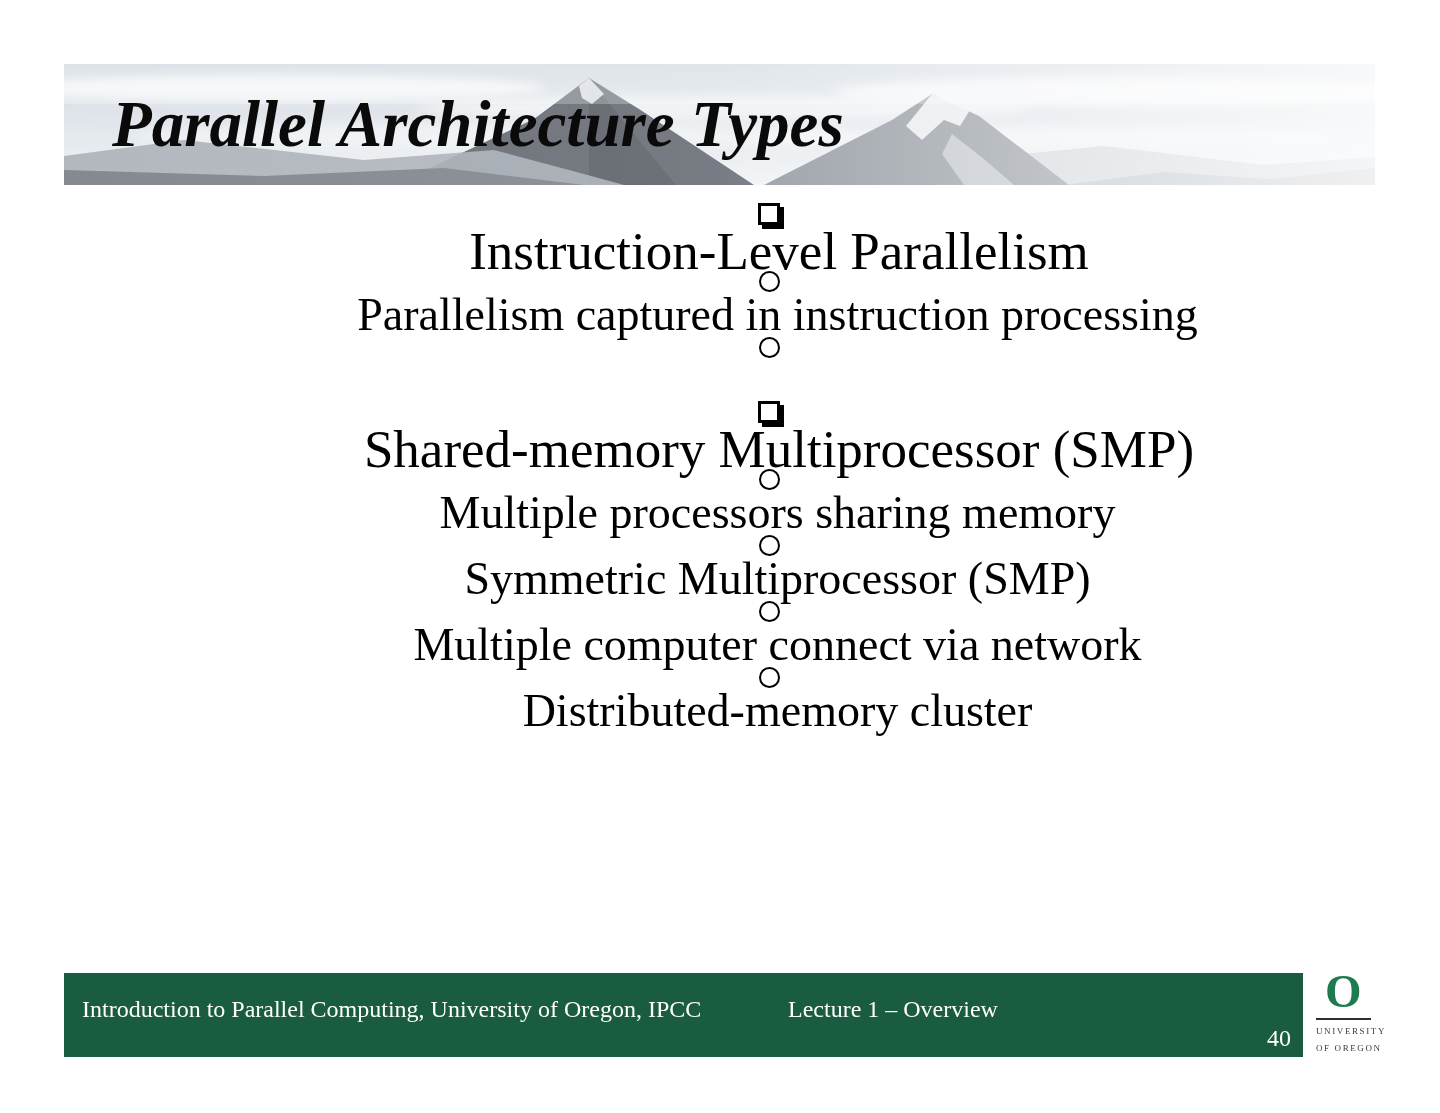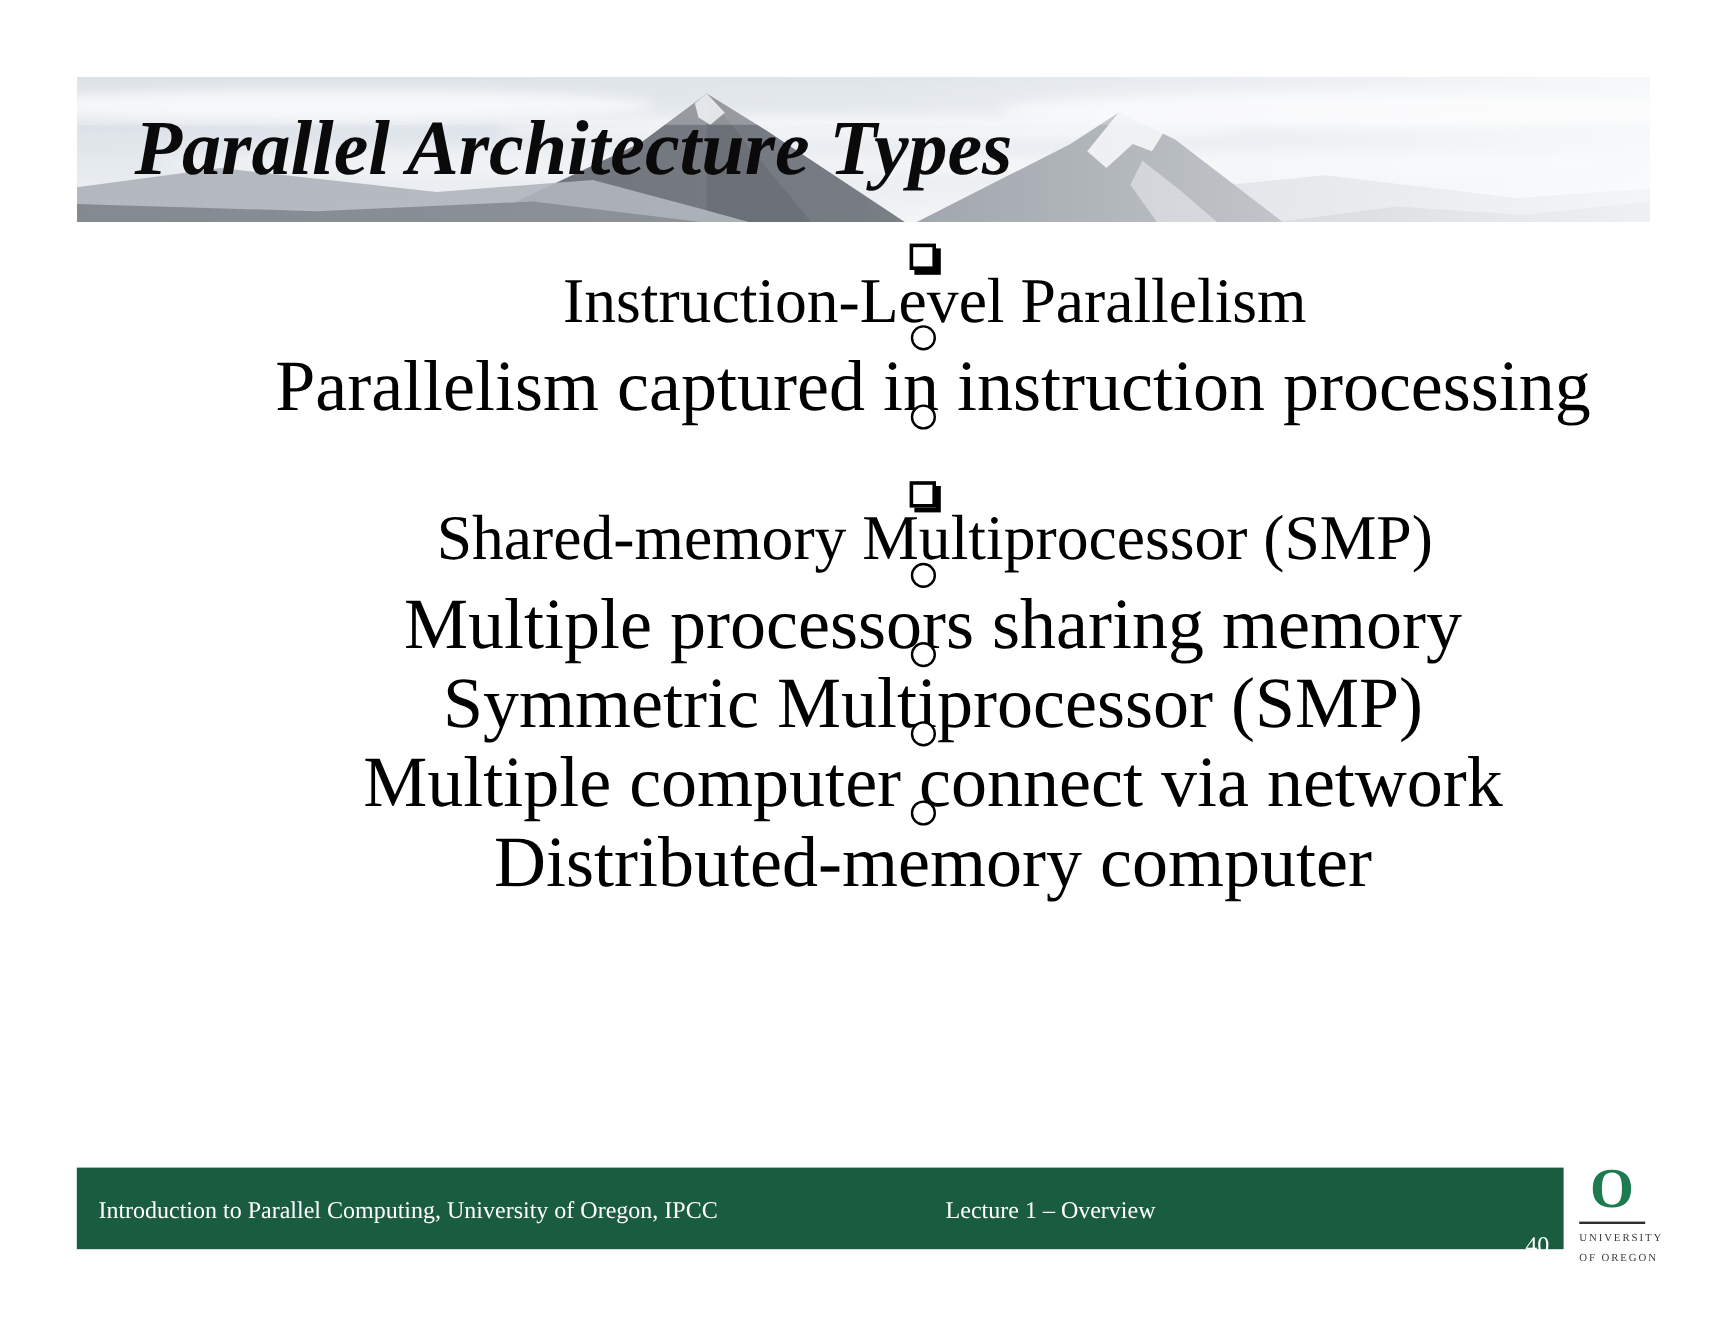--- a/index.html
+++ b/index.html
@@ -18,37 +18,37 @@
   .title{
     position:absolute;left:48px;top:28px;
     font-size:65px;font-weight:bold;font-style:italic;color:#0a0a0a;
     line-height:1;white-space:nowrap;letter-spacing:0px;
   }
 
   
   .bullets{position:absolute;left:0;top:199px;width:1440px;}
   .row{height:66px;display:flex;align-items:center;color:#000;flex-direction:column;}
   .row.l1{padding-left:118px;font-size:53px;}
-  .row.l2{padding-left:88px;font-size:60px;margin-left:27px;}
+  .row.l2{padding-left:88px;font-size:46px;margin-left:27px;}
   .sq{
     flex:0 0 auto;width:16px;height:16px;background:#fff;
     border:3px solid #000;box-shadow:4px 4px 0 0 #000;
     margin-right:20px;margin-top:4px;
   }
   .ci{
     flex:0 0 auto;width:17px;height:17px;background:#fff;
     border:2px solid #000;border-radius:50%;
     margin-right:16px;margin-top:6px;
   }
   .btext{white-space:nowrap;line-height:1;}
 
   
   .footer{
-    position:absolute;left:64px;top:973px;width:1239px;height:68px;
-    background:var(--green-bar,#1a5c40);color:#ffffff;font-size:20px;
+    position:absolute;left:64px;top:973px;width:1239px;height:84px;
+    background:var(--green-bar,#1a5c40);color:#ffffff;font-size:24px;
   }
   .footer .fleft{position:absolute;left:18px;top:0;line-height:72px;white-space:nowrap;}
   .footer .fcenter{position:absolute;left:724px;top:0;line-height:72px;white-space:nowrap;}
   .footer .fright{position:absolute;right:12px;top:0;line-height:72px;margin-top:29px;}
 
   
   .logo{position:absolute;left:1316px;top:968px;width:60px;}
   .logo .oglyph{
     display:block;margin-left:9px;
     font-size:47px;line-height:1;font-weight:bold;
@@ -128,21 +128,21 @@
       <div class="row l2">
         <span class="ci"></span>
         <span class="btext">Symmetric Multiprocessor (SMP)</span>
       </div>
       <div class="row l2">
         <span class="ci"></span>
         <span class="btext">Multiple computer connect via network</span>
       </div>
       <div class="row l2">
         <span class="ci"></span>
-        <span class="btext">Distributed-memory computer</span>
+        <span class="btext">Distributed-memory cluster</span>
       </div>
     </div>
 
   <div class="footer">
     <span class="fleft">Introduction to Parallel Computing, University of Oregon, IPCC</span>
     <span class="fcenter">Lecture 1 – Overview</span>
     <span class="fright">40</span>
   </div>
 
   <div class="logo">

